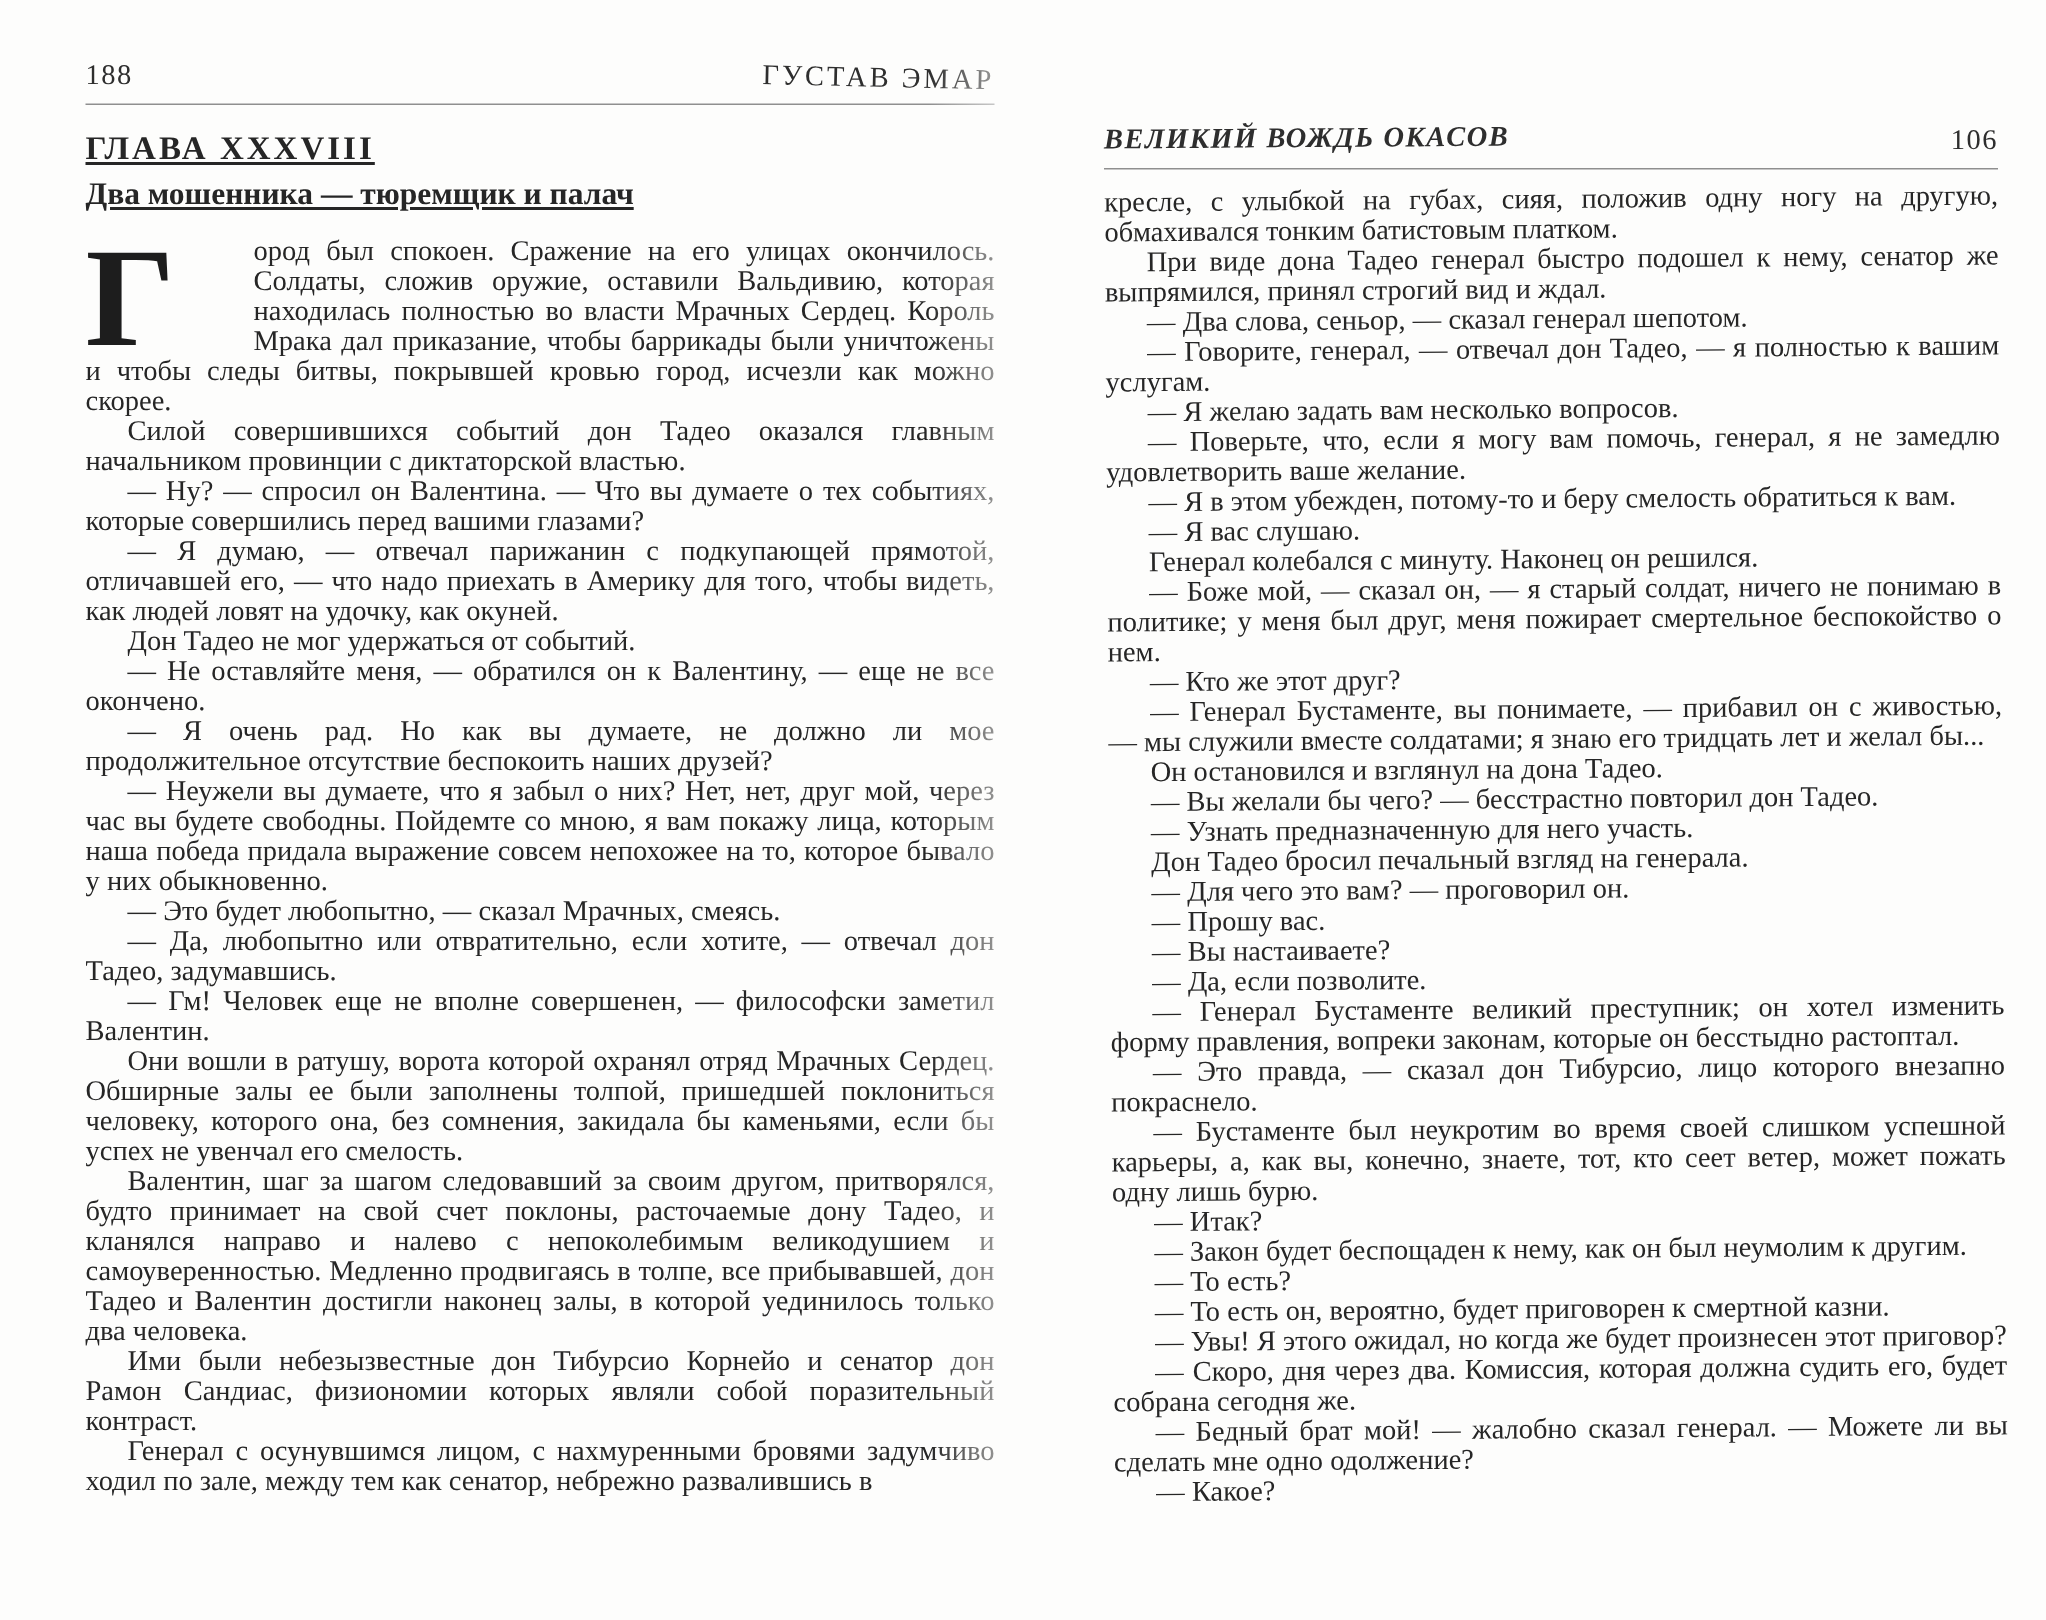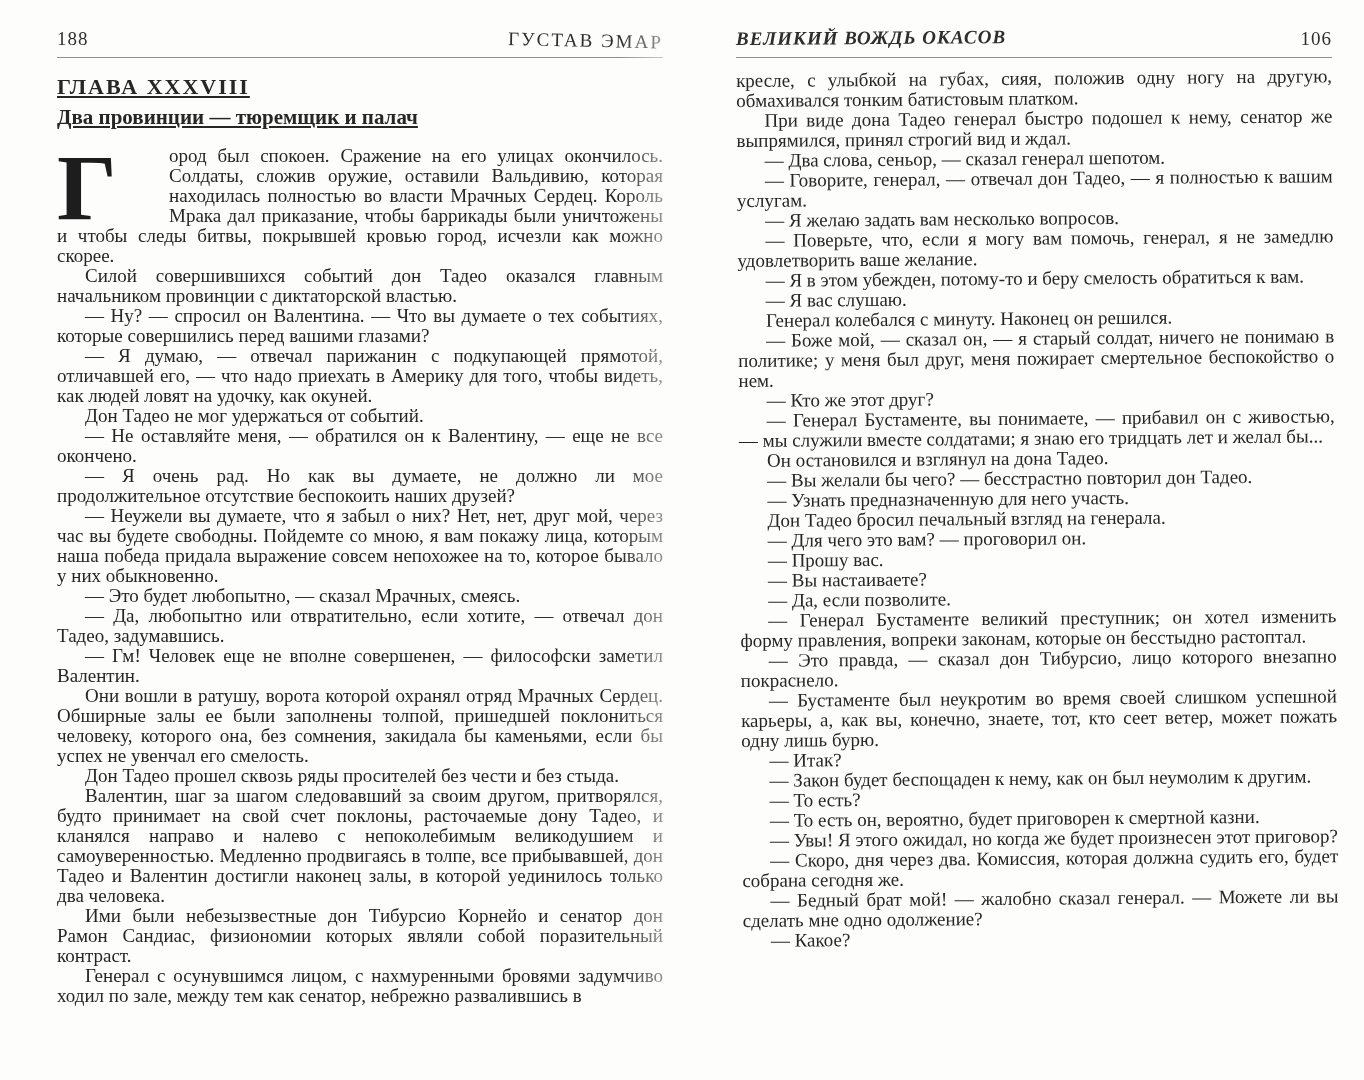--- a/index.html
+++ b/index.html
@@ -2,23 +2,23 @@
 <html><head>
 <meta charset="utf-8">
 <style>
   * { margin:0; padding:0; box-sizing:border-box; }
   html,body { width:1364px; height:1080px; background:#fdfdfc; overflow:hidden; }
   #spread {
     position:relative; width:1364px; height:1080px;
     font-family:"Liberation Serif","DejaVu Serif",serif;
     color:#262626;
   }
-  .page { position:absolute; top:28px; }
+  .page { position:absolute; top:40px; }
   #page-left  { left:57px;  width:606px; }
-  #page-right { left:736px; width:596px; }
+  #page-right { left:736px; width:596px;margin-top:43px; }
 
   .header-row {
     display:flex; justify-content:space-between; align-items:flex-end;
     font-size:19px; padding-bottom:7px; border-bottom:1px solid #8f8f8f;
     color:#2e2e2e;
   }
   #page-left .header-row .running { letter-spacing:2px; transform:rotate(1.3deg); transform-origin:left bottom; }
   #page-right .header-row .running { font-weight:bold; font-style:italic; letter-spacing:1px; transform:rotate(-0.4deg); transform-origin:left bottom; }
   .pagenum { letter-spacing:1px; }
 
@@ -52,38 +52,37 @@
 <div id="spread">
 
   <div class="page" id="page-left">
     <div class="header-row">
       <span class="pagenum">188</span>
       <span class="running">ГУСТАВ ЭМАР</span>
     </div>
 
     <div class="chapter">
       <div class="title">ГЛАВА XXXVIII</div>
-      <div class="subtitle">Два провинции — тюремщик и палач</div>
+      <div class="subtitle">Два мошенника — тюремщик и палач</div>
     </div>
 
     <div class="body-text">
       <p class="opening"><span class="dropcap">Г</span><span>ород был спокоен. Сражение на его улицах окончилось. Солдаты, сложив оружие, оставили Вальдивию, которая находилась полностью во власти Мрачных Сердец. Король Мрака дал приказание, чтобы баррикады были уничтожены и чтобы следы битвы, покрывшей кровью город, исчезли как можно скорее.</span></p>
       <div>
           <p>Силой совершившихся событий дон Тадео оказался главным начальником провинции с диктаторской властью.</p>
           <p>— Ну? — спросил он Валентина. — Что вы думаете о тех событиях, которые совершились перед вашими глазами?</p>
           <p>— Я думаю, — отвечал парижанин с подкупающей прямотой, отличавшей его, — что надо приехать в Америку для того, чтобы видеть, как людей ловят на удочку, как окуней.</p>
           <p>Дон Тадео не мог удержаться от событий.</p>
           <p>— Не оставляйте меня, — обратился он к Валентину, — еще не все окончено.</p>
           <p>— Я очень рад. Но как вы думаете, не должно ли мое продолжительное отсутствие беспокоить наших друзей?</p>
           <p>— Неужели вы думаете, что я забыл о них? Нет, нет, друг мой, через час вы будете свободны. Пойдемте со мною, я вам покажу лица, которым наша победа придала выражение совсем непохожее на то, которое бывало у них обыкновенно.</p>
           <p>— Это будет любопытно, — сказал Мрачных, смеясь.</p>
           <p>— Да, любопытно или отвратительно, если хотите, — отвечал дон Тадео, задумавшись.</p>
           <p>— Гм! Человек еще не вполне совершенен, — философски заметил Валентин.</p>
           <p>Они вошли в ратушу, ворота которой охранял отряд Мрачных Сердец. Обширные залы ее были заполнены толпой, пришедшей поклониться человеку, которого она, без сомнения, закидала бы каменьями, если бы успех не увенчал его смелость.</p>
-          <p>Дон Тадео прошел сквозь ряды просителей без чести и без стыда.</p>
           <p>Валентин, шаг за шагом следовавший за своим другом, притворялся, будто принимает на свой счет поклоны, расточаемые дону Тадео, и кланялся направо и налево с непоколебимым великодушием и самоуверенностью. Медленно продвигаясь в толпе, все прибывавшей, дон Тадео и Валентин достигли наконец залы, в которой уединилось только два человека.</p>
           <p>Ими были небезызвестные дон Тибурсио Корнейо и сенатор дон Рамон Сандиас, физиономии которых являли собой поразительный контраст.</p>
           <p>Генерал с осунувшимся лицом, с нахмуренными бровями задумчиво ходил по зале, между тем как сенатор, небрежно развалившись в</p>
         </div>
     </div>
 
     <div class="fade-right"></div>
   </div>
 
   <div class="page" id="page-right">

